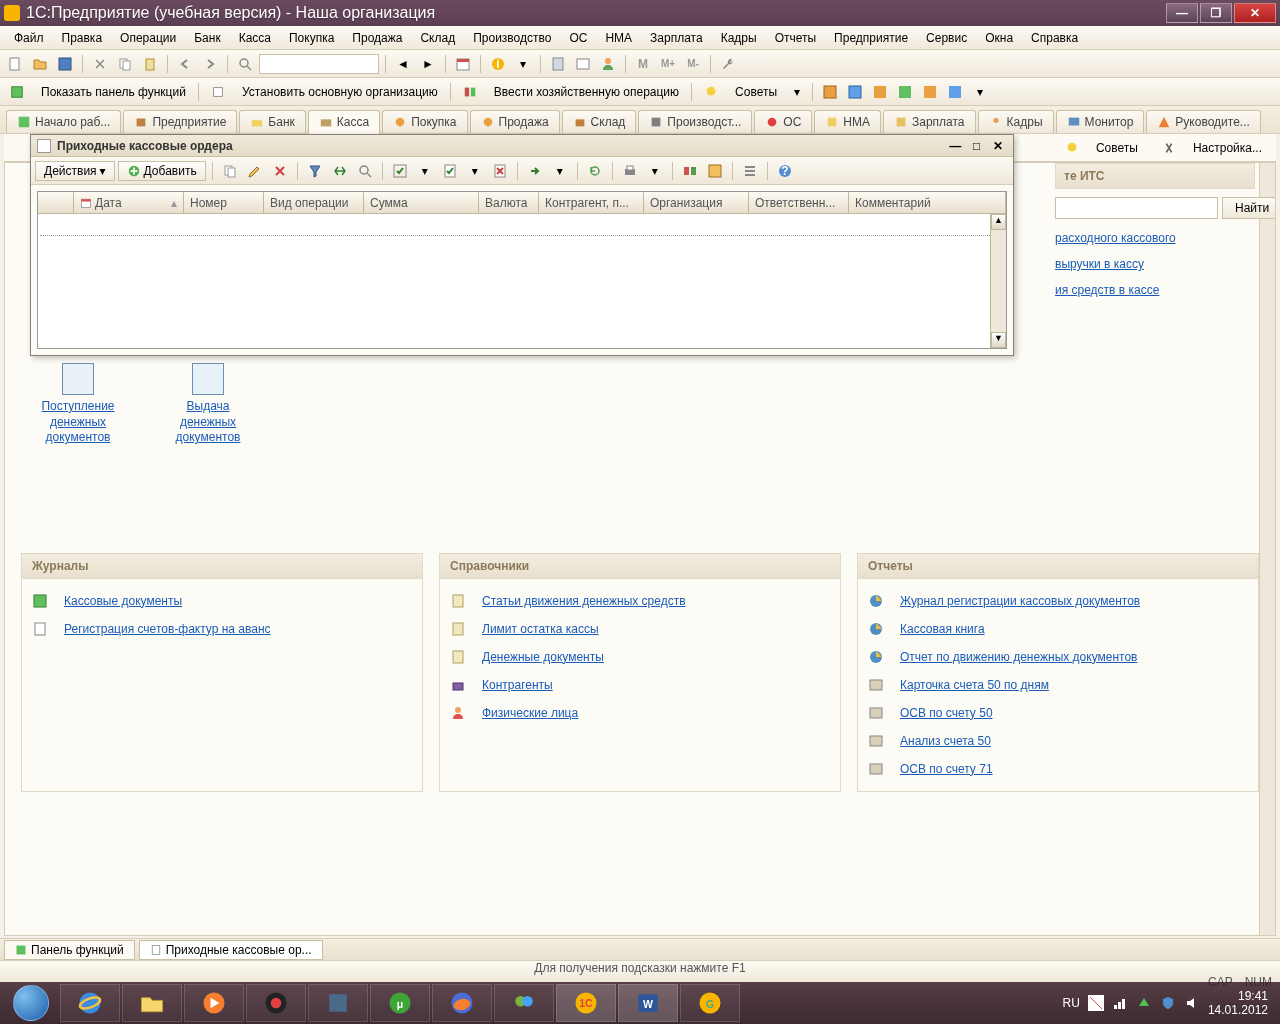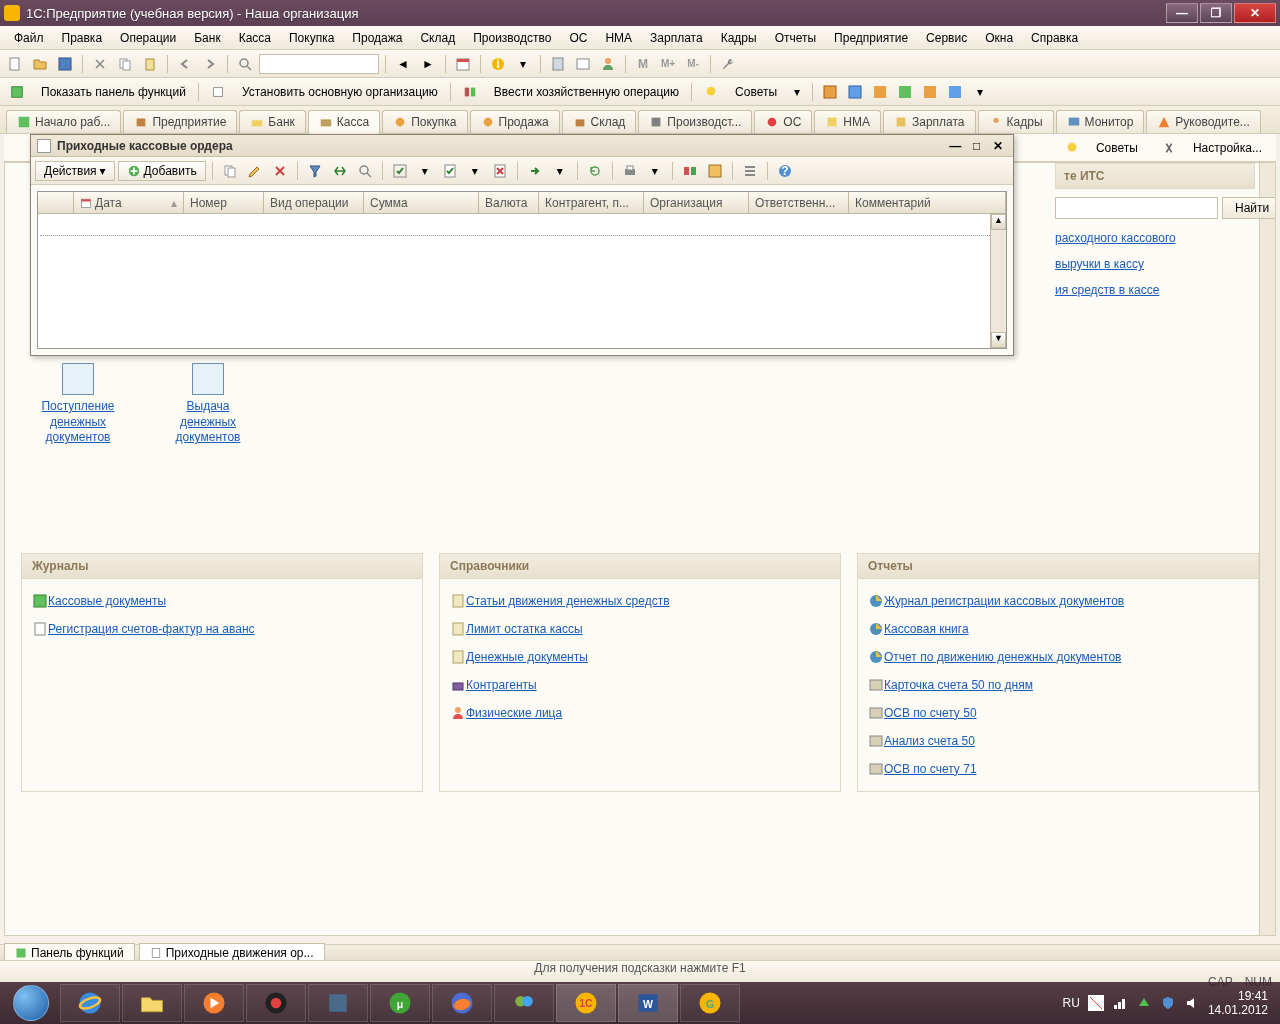--- a/index.html
+++ b/index.html
@@ -1,21 +1,21 @@
 <!DOCTYPE html>
 <html><head>
 <meta charset="utf-8">
 <style>
 * { margin: 0; padding: 0; box-sizing: border-box; font-family: Tahoma, Arial, sans-serif; font-size: 12px; }
 body { background: #f5f0e8; overflow: hidden; width: 1280px; height: 1024px; }
 
 
 .titlebar { height: 26px; background: linear-gradient(#6b4a5e, #5c3f52); display: flex; align-items: center; padding: 0 4px; color: #fff; }
 .titlebar .icon { width: 16px; height: 16px; background: #f7b500; border-radius: 3px; margin-right: 6px; }
-.titlebar .title { flex: 1; font-size: 13px; text-shadow: 0 1px 1px rgba(0,0,0,.4); }
+.titlebar .title { flex: 1; font-size: 16px; text-shadow: 0 1px 1px rgba(0,0,0,.4); }
 .winbtns { display: flex; gap: 2px; }
 .winbtn { width: 32px; height: 20px; border: 1px solid rgba(255,255,255,.4); display: flex; align-items: center; justify-content: center; background: linear-gradient(#8a6b7d, #5d4356); color: #fff; font-weight: bold; }
 .winbtn.close { background: linear-gradient(#d94545, #b02020); width: 42px; }
 
 
 .menubar { height: 24px; background: linear-gradient(#fdfaf3, #f0e9dc); border-bottom: 1px solid #d6cdb8; display: flex; align-items: center; padding: 0 6px; gap: 2px; }
 .menubar span { padding: 3px 8px; cursor: default; }
 
 
 .toolbar { height: 28px; background: linear-gradient(#fdfaf3, #efe8da); border-bottom: 1px solid #d6cdb8; display: flex; align-items: center; padding: 0 4px; gap: 3px; }
@@ -39,21 +39,21 @@
 
 .doc-icons { display: flex; gap: 40px; margin-left: 18px; }
 .doc-item { text-align: center; width: 90px; }
 .doc-item .di-icon { width: 32px; height: 32px; margin: 0 auto 4px; background: #e8f0f8; border: 1px solid #6b8fb5; }
 .doc-item a { color: #1a5cb8; text-decoration: underline; display: block; line-height: 1.3; }
 
 .panels { display: flex; gap: 16px; margin-top: 100px; padding: 7px 6px; }
 .panel { flex: 1; border: 1px solid #e0d9c8; background: #fdfbf5; }
 .panel-header { background: linear-gradient(#f3ede0, #e8e0ce); padding: 5px 10px; color: #8a7a5a; font-weight: bold; border-bottom: 1px solid #e0d9c8; }
 .panel-body { padding: 8px 10px; }
-.panel-body .linkrow { display: flex; align-items: center; gap: 0; padding: 6px 0; }
+.panel-body .linkrow { display: flex; align-items: center; gap: 16px; padding: 6px 0; }
 .panel-body .linkrow a { color: #1a5cb8; text-decoration: underline; }
 .li-icon { width: 16px; height: 16px; flex-shrink: 0; }
 
 
 .rightpanel { position: absolute; right: 20px; top: 0px; width: 200px; }
 .rightpanel .rp-head { background: linear-gradient(#f3ede0,#e8e0ce); padding: 5px 8px; color: #8a7a5a; font-weight: bold; border: 1px solid #e0d9c8; }
 .rightpanel .rp-search { display: flex; gap: 4px; margin-top: 8px; }
 .rightpanel input { flex: 1; border: 1px solid #c9bea6; padding: 3px; background: #fff; }
 .rightpanel button { padding: 3px 12px; border: 1px solid #c9bea6; background: linear-gradient(#fdfaf3,#efe8da); }
 .rightpanel .rp-links a { display: block; color: #1a5cb8; text-decoration: underline; margin: 12px 0; text-align: left; }
@@ -67,21 +67,21 @@
 .dialog-toolbar { height: 28px; background: linear-gradient(#fdfaf3,#efe8da); border-bottom: 1px solid #d6cdb8; display: flex; align-items: center; padding: 0 4px; gap: 3px; }
 .dialog-toolbar .action-btn { padding: 2px 8px; border: 1px solid #c9bea6; background: linear-gradient(#fff,#f0e9dc); display: flex; align-items: center; gap: 3px; }
 .dialog-grid { position: absolute; top: 56px; left: 6px; right: 6px; bottom: 6px; border: 1px solid #999; background: #fff; }
 .grid-header { display: flex; background: linear-gradient(#fdfaf3,#e8e0ce); border-bottom: 1px solid #c0b89f; height: 22px; }
 .grid-header .gh { border-right: 1px solid #c0b89f; padding: 3px 6px; color: #555; white-space: nowrap; overflow: hidden; display: flex; align-items: center; gap: 3px; }
 .grid-body-row { height: 20px; border-bottom: 1px dotted #999; margin: 2px; }
 .grid-scroll { position: absolute; right: 0; top: 22px; bottom: 0; width: 16px; background: #efe8da; border-left: 1px solid #c0b89f; }
 .grid-scroll .arrow { height: 16px; background: linear-gradient(#fff,#e0d8c4); border: 1px solid #c0b89f; font-size: 9px; text-align: center; }
 
 
-.app-tabs { position: absolute; bottom: 22px; left: 0; right: 0; height: 16px; background: linear-gradient(#f5efe0,#e8e0ce); border-top: 1px solid #d6cdb8; display: flex; align-items: center; padding: 0 4px; gap: 4px; }
+.app-tabs { position: absolute; bottom: 22px; left: 0; right: 0; height: 22px; background: linear-gradient(#f5efe0,#e8e0ce); border-top: 1px solid #d6cdb8; display: flex; align-items: center; padding: 0 4px; gap: 4px; }
 .app-tab { padding: 2px 10px; border: 1px solid #c9bea6; background: #fdfaf3; display: flex; align-items: center; gap: 4px; }
 .app-tab.active { background: #fff; }
 
 .statusbar { position: absolute; bottom: 0; left: 0; right: 0; height: 22px; background: linear-gradient(#fdfaf3,#efe8da); border-top: 1px solid #d6cdb8; display: flex; align-items: center; padding: 0 8px; color: #555; }
 .statusbar .sb-right { margin-left: auto; display: flex; gap: 12px; }
 
 
 .win-taskbar { position: absolute; bottom: 0; left: 0; right: 0; height: 42px; background: linear-gradient(rgba(60,30,40,.85), rgba(40,20,30,.9)); display: flex; align-items: center; padding: 0 4px; gap: 2px; z-index: 100; }
 .start-orb { width: 54px; height: 40px; display: flex; align-items: center; justify-content: center; }
 .start-orb .orb { width: 36px; height: 36px; border-radius: 50%; background: radial-gradient(circle at 30% 30%, #7ec0f0, #1a5ca8); border: 1px solid rgba(255,255,255,.3); }
@@ -682,21 +682,21 @@
   <div class="app-tab">
       <svg width="12" height="12" viewBox="0 0 16 16">
         <rect x="2" y="2" width="12" height="12" fill="#60c060"></rect>
       </svg>
       <span>Панель функций</span>
     </div>
   <div class="app-tab active">
       <svg width="12" height="12" viewBox="0 0 16 16">
         <rect x="3" y="2" width="10" height="12" fill="#fff" stroke="#888"></rect>
       </svg>
-      <span>Приходные движения ор...</span>
+      <span>Приходные кассовые ор...</span>
     </div>
 </div>
 
 <div class="statusbar">
   <span>Для получения подсказки нажмите F1</span>
   <div class="sb-right">
     <span>CAP</span>
     <span>NUM</span>
   </div>
 </div>

